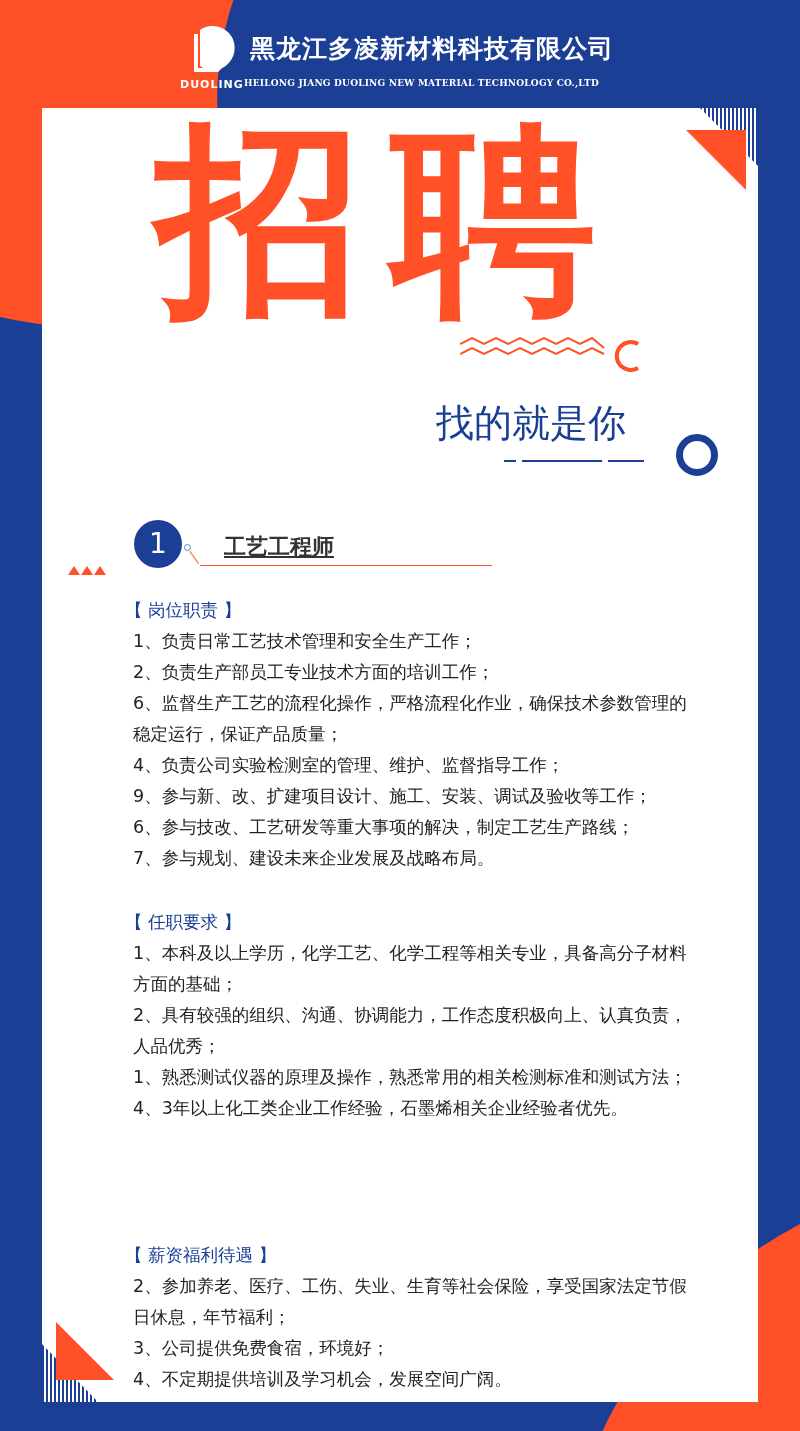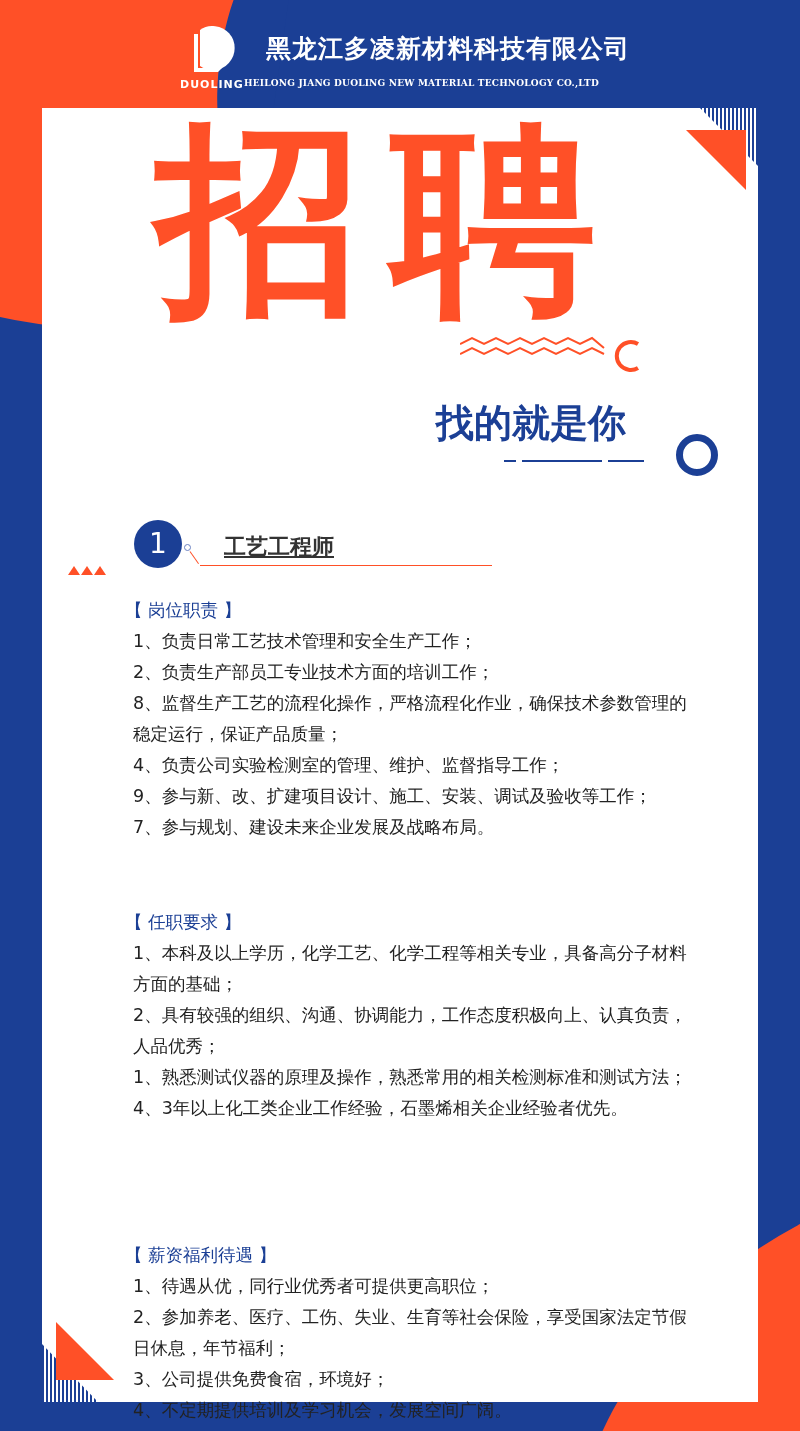--- a/index.html
+++ b/index.html
@@ -4,30 +4,30 @@
 <style>
   * { margin: 0; padding: 0; box-sizing: border-box; }
   html, body { width: 800px; height: 1431px; overflow: hidden; }
   body { position: relative; background: #1b3f95; font-family: "DejaVu Sans", "Liberation Sans", sans-serif; }
   .bg-orange-tl { position: absolute; left: -420px; top: -700px; width: 1080px; height: 1030px; border-radius: 50%; background: #ff5027; }
   .bg-orange-br { position: absolute; left: 560px; top: 1172px; width: 900px; height: 900px; border-radius: 50%; background: #ff5027; }
   .header-blue { position: absolute; left: 236px; top: 0; width: 564px; height: 108px; background: #1b3f95; }
   .header-blue-curve { position: absolute; left: 220px; top: -40px; width: 60px; height: 200px; background: #1b3f95; border-radius: 50% 0 0 50%; transform: rotate(8deg); }
   .logo { position: absolute; left: 184px; top: 26px; width: 52px; height: 52px; }
   .logo-word { position: absolute; left: 180px; top: 78px; color: #fff; font-size: 11px; font-weight: bold; letter-spacing: 1px; text-align: right; }
-  .company-cn { position: absolute; left: 266px; top: 32px; color: #fff; font-size: 25px; font-weight: bold; letter-spacing: 1px; white-space: nowrap; }
+  .company-cn { position: absolute; left: 250px; top: 32px; color: #fff; font-size: 25px; font-weight: bold; letter-spacing: 1px; white-space: nowrap; }
   .company-en { position: absolute; left: 244px; top: 78px; color: #fff; font-family: "DejaVu Serif", serif; font-size: 9px; font-weight: bold; white-space: nowrap; letter-spacing: 0.2px; }
   .card { position: absolute; left: 42px; top: 108px; width: 716px; height: 1294px; background: #fff; }
   .stripes-tr { position: absolute; left: 700px; top: 108px; width: 58px; height: 58px; background: repeating-linear-gradient(90deg, #1b3f95 0 2px, #fff 2px 4px); clip-path: polygon(0 0, 100% 0, 100% 100%); }
   .tri-tr { position: absolute; left: 686px; top: 130px; width: 60px; height: 60px; background: #ff5027; clip-path: polygon(0 0, 100% 0, 100% 100%); }
   .stripes-bl { position: absolute; left: 42px; top: 1344px; width: 56px; height: 58px; background: repeating-linear-gradient(90deg, #1b3f95 0 2px, #fff 2px 4px); clip-path: polygon(0 0, 0 100%, 100% 100%); }
   .tri-bl { position: absolute; left: 56px; top: 1322px; width: 58px; height: 58px; background: #ff5027; clip-path: polygon(0 0, 0 100%, 100% 100%); }
   .big-title { position: absolute; left: 156px; top: 100px; width: 470px; height: 240px; color: #ff5027; font-size: 205px; font-weight: bold; letter-spacing: 30px; line-height: 240px; white-space: nowrap; }
   .zigzag { position: absolute; left: 460px; top: 336px; }
-  .slogan { position: absolute; left: 436px; top: 398px; color: #1b3f95; font-size: 38px; font-weight: bold; white-space: nowrap; }
+  .slogan { position: absolute; left: 436px; top: 398px; color: #1b3f95; font-size: 38px; font-weight: normal; white-space: nowrap; }
   .dash { position: absolute; height: 2px; background: #1b3f95; top: 460px; }
   .ring-blue { position: absolute; left: 676px; top: 434px; width: 42px; height: 42px; border: 7px solid #1b3f95; border-radius: 50%; }
   .tris { position: absolute; left: 68px; top: 566px; display: flex; gap: 1px; }
   .tris span { width: 0; height: 0; border-left: 6px solid transparent; border-right: 6px solid transparent; border-bottom: 9px solid #ff5027; }
   .num-circle { position: absolute; left: 134px; top: 520px; width: 48px; height: 48px; border-radius: 50%; background: #1b3f95; color: #fff; font-size: 28px; text-align: center; line-height: 48px; }
   .small-ring { position: absolute; left: 184px; top: 544px; width: 7px; height: 7px; border: 1px solid #6b82c2; border-radius: 50%; }
   .job-title { position: absolute; left: 224px; top: 532px; color: #333; font-size: 22px; font-weight: bold; white-space: nowrap; text-decoration: underline; }
   .job-line { position: absolute; left: 200px; top: 565px; width: 292px; height: 1px; background: #ff5027; }
   .job-line-diag { position: absolute; left: 190px; top: 551px; width: 15px; height: 1px; background: #ff5027; transform-origin: left; transform: rotate(55deg); }
   .content { position: absolute; left: 133px; width: 570px; color: #222; font-size: 17.5px; line-height: 31px; }
@@ -77,33 +77,33 @@
 <div class="num-circle">1</div>
 <div class="small-ring"></div>
 <div class="job-line-diag"></div>
 <div class="job-line"></div>
 <div class="job-title">工艺工程师</div>
 
 <div class="content" style="top:595px;">
   <div class="sec-head">【 岗位职责 】</div>
   <div>1、负责日常工艺技术管理和安全生产工作；</div>
   <div>2、负责生产部员工专业技术方面的培训工作；</div>
-  <div>8、监督生产工艺的流程化操作，严格流程化作业，确保技术参数管理的稳定运行，保证产品质量；</div>
+  <div>6、监督生产工艺的流程化操作，严格流程化作业，确保技术参数管理的稳定运行，保证产品质量；</div>
   <div>4、负责公司实验检测室的管理、维护、监督指导工作；</div>
   <div>9、参与新、改、扩建项目设计、施工、安装、调试及验收等工作；</div>
+  <div>6、参与技改、工艺研发等重大事项的解决，制定工艺生产路线；</div>
   <div>7、参与规划、建设未来企业发展及战略布局。</div>
 </div>
 
 <div class="content" style="top:907px;">
   <div class="sec-head">【 任职要求 】</div>
   <div>1、本科及以上学历，化学工艺、化学工程等相关专业，具备高分子材料方面的基础；</div>
   <div>2、具有较强的组织、沟通、协调能力，工作态度积极向上、认真负责，人品优秀；</div>
   <div>1、熟悉测试仪器的原理及操作，熟悉常用的相关检测标准和测试方法；</div>
   <div>4、3年以上化工类企业工作经验，石墨烯相关企业经验者优先。</div>
 </div>
 
 <div class="content" style="top:1240px;">
   <div class="sec-head">【 薪资福利待遇 】</div>
-  <div>1、待遇从优，同行业优秀者可提供更高职位；</div>
   <div>2、参加养老、医疗、工伤、失业、生育等社会保险，享受国家法定节假日休息，年节福利；</div>
   <div>3、公司提供免费食宿，环境好；</div>
   <div>4、不定期提供培训及学习机会，发展空间广阔。</div>
 </div>
 
 </body></html>

